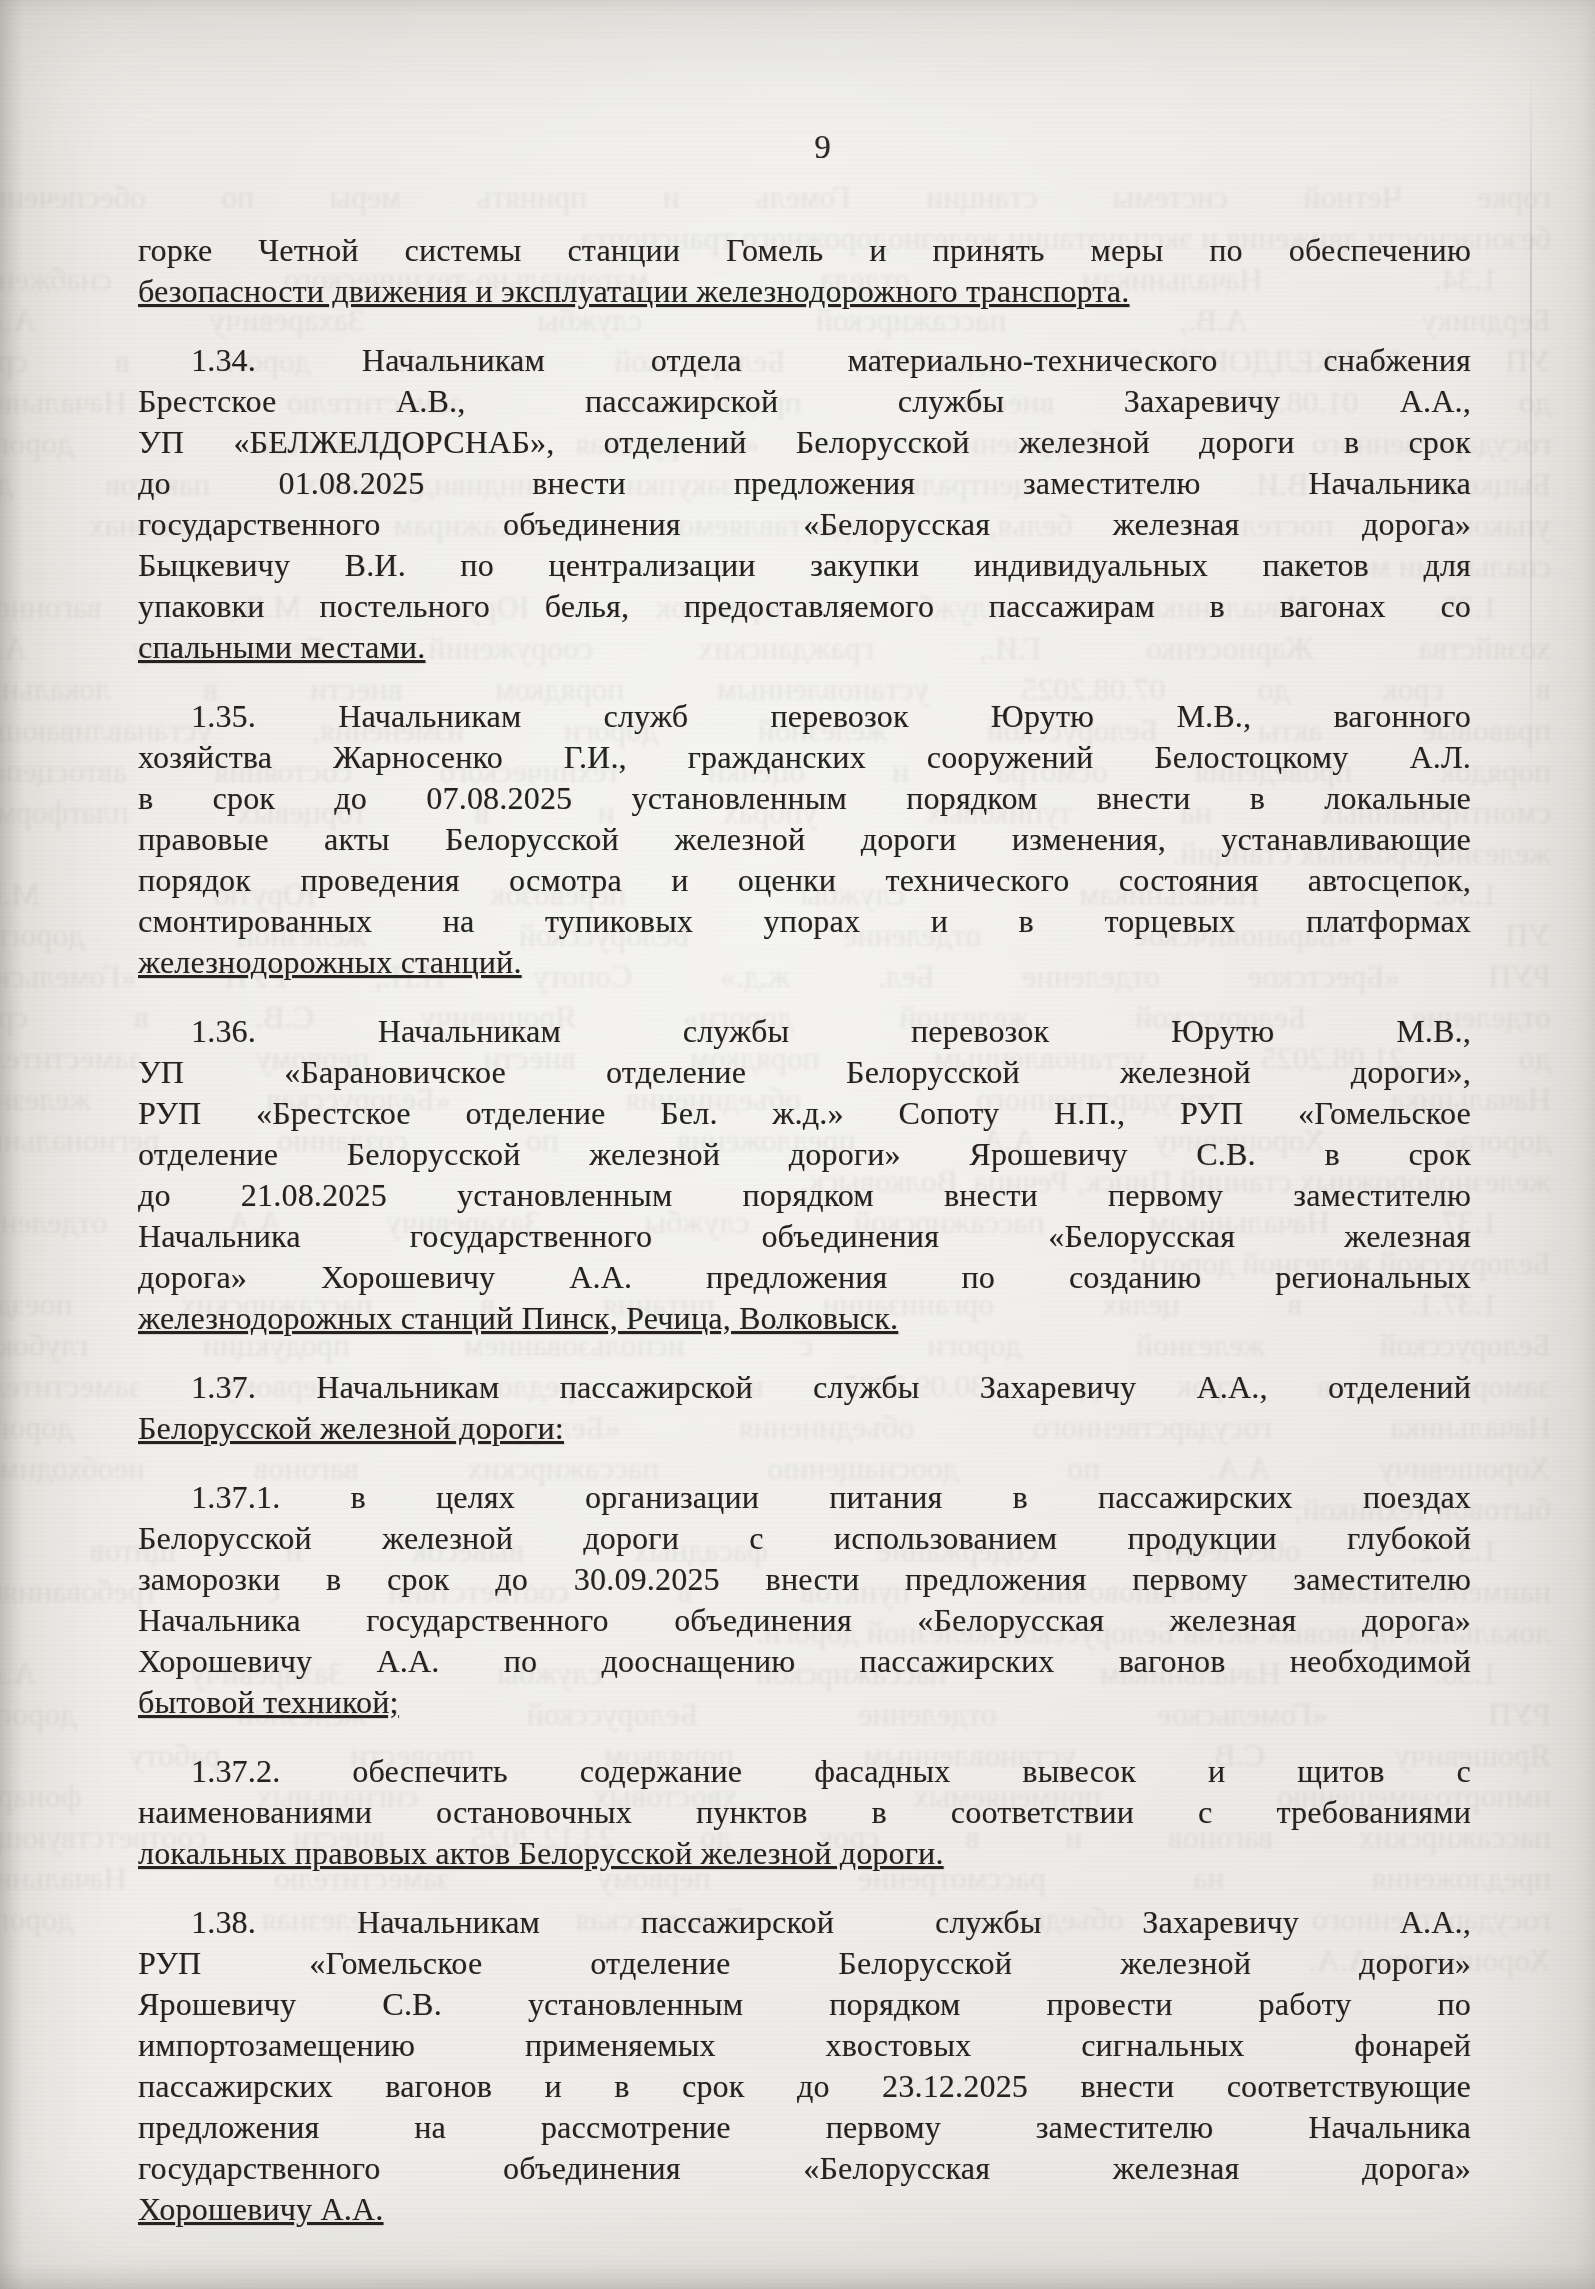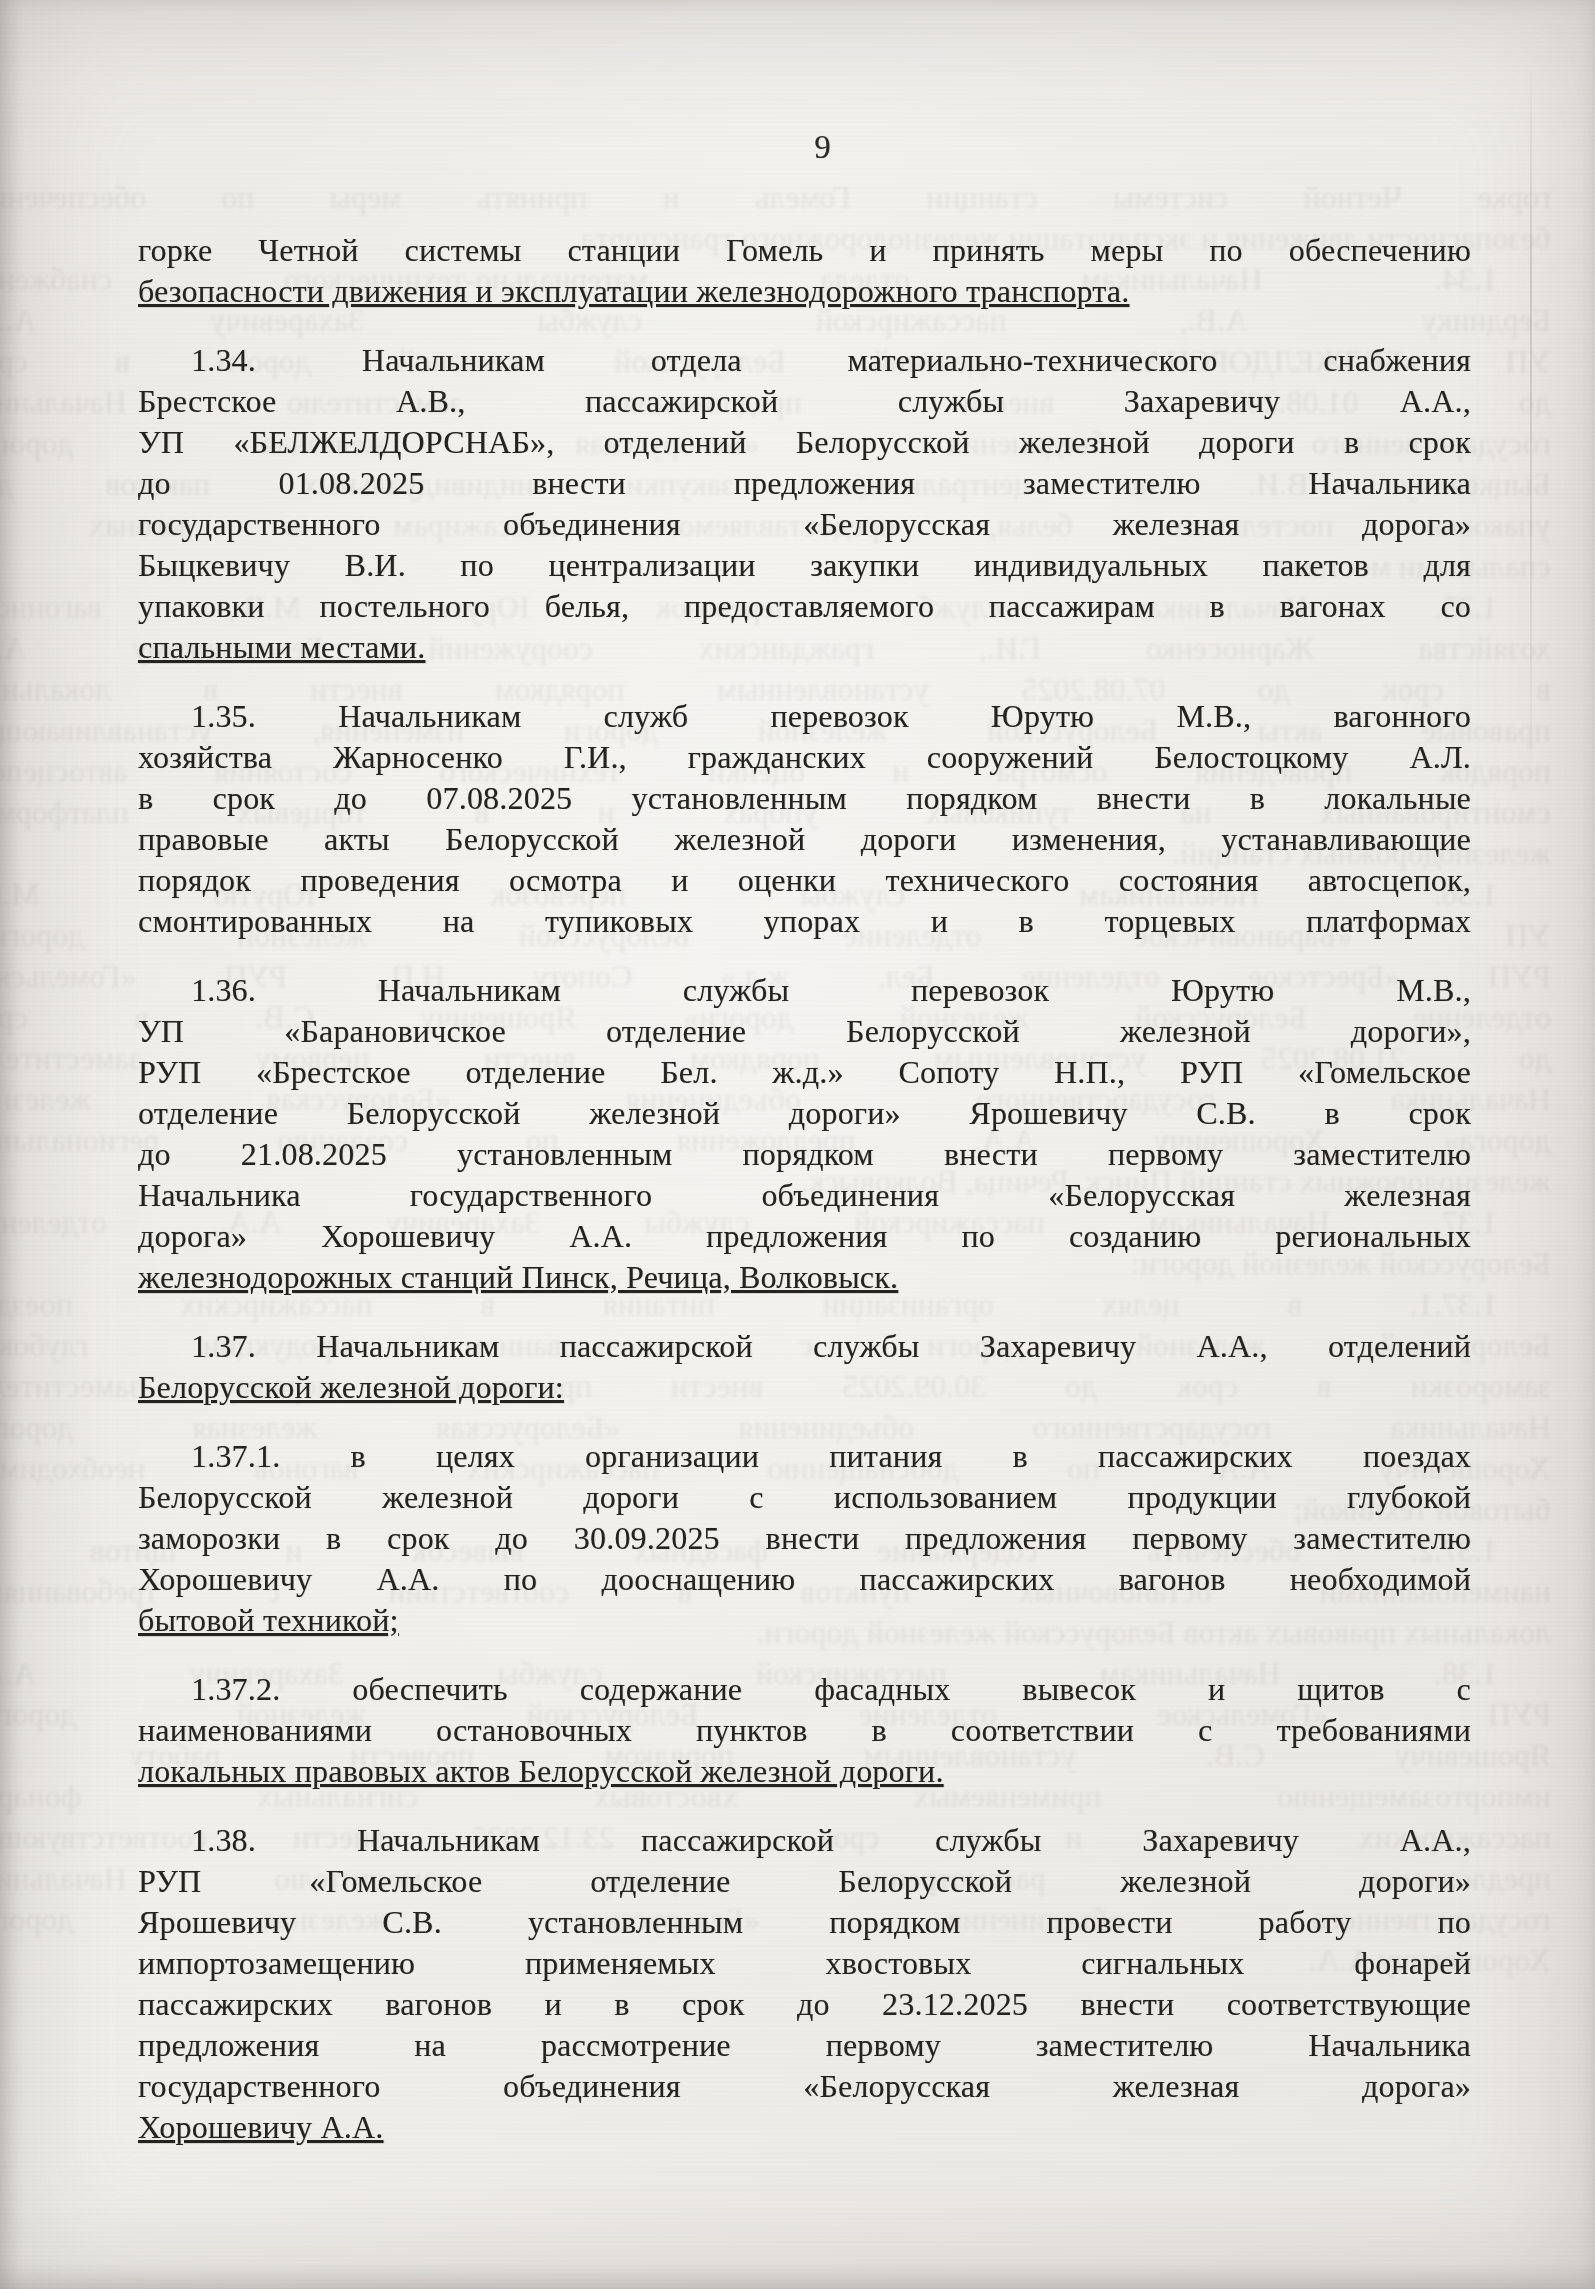--- a/index.html
+++ b/index.html
@@ -168,33 +168,35 @@
       <div class="line">государственного объединения «Белорусская железная дорога»</div>
       <div class="line">Быцкевичу В.И. по централизации закупки индивидуальных пакетов для</div>
       <div class="line">упаковки постельного белья, предоставляемого пассажирам в вагонах со</div>
       <div class="line para-end">спальными местами.</div>
       <div class="line indent">1.35. Начальникам служб перевозок Юрутю М.В., вагонного</div>
       <div class="line">хозяйства Жарносенко Г.И., гражданских сооружений Белостоцкому А.Л.</div>
       <div class="line">в срок до 07.08.2025 установленным порядком внести в локальные</div>
       <div class="line">правовые акты Белорусской железной дороги изменения, устанавливающие</div>
       <div class="line">порядок проведения осмотра и оценки технического состояния автосцепок,</div>
       <div class="line">смонтированных на тупиковых упорах и в торцевых платформах</div>
+      <div class="line para-end">железнодорожных станций.</div>
       <div class="line indent">1.36. Начальникам службы перевозок Юрутю М.В.,</div>
       <div class="line">УП «Барановичское отделение Белорусской железной дороги»,</div>
       <div class="line">РУП «Брестское отделение Бел. ж.д.» Сопоту Н.П., РУП «Гомельское</div>
       <div class="line">отделение Белорусской железной дороги» Ярошевичу С.В. в срок</div>
       <div class="line">до 21.08.2025 установленным порядком внести первому заместителю</div>
       <div class="line">Начальника государственного объединения «Белорусская железная</div>
       <div class="line">дорога» Хорошевичу А.А. предложения по созданию региональных</div>
       <div class="line para-end">железнодорожных станций Пинск, Речица, Волковыск.</div>
       <div class="line indent">1.37. Начальникам пассажирской службы Захаревичу А.А., отделений</div>
       <div class="line para-end">Белорусской железной дороги:</div>
       <div class="line indent">1.37.1. в целях организации питания в пассажирских поездах</div>
       <div class="line">Белорусской железной дороги с использованием продукции глубокой</div>
       <div class="line">заморозки в срок до 30.09.2025 внести предложения первому заместителю</div>
+      <div class="line">Начальника государственного объединения «Белорусская железная дорога»</div>
       <div class="line">Хорошевичу А.А. по дооснащению пассажирских вагонов необходимой</div>
       <div class="line para-end">бытовой техникой;</div>
       <div class="line indent">1.37.2. обеспечить содержание фасадных вывесок и щитов с</div>
       <div class="line">наименованиями остановочных пунктов в соответствии с требованиями</div>
       <div class="line para-end">локальных правовых актов Белорусской железной дороги.</div>
       <div class="line indent">1.38. Начальникам пассажирской службы Захаревичу А.А.,</div>
       <div class="line">РУП «Гомельское отделение Белорусской железной дороги»</div>
       <div class="line">Ярошевичу С.В. установленным порядком провести работу по</div>
       <div class="line">импортозамещению применяемых хвостовых сигнальных фонарей</div>
       <div class="line">пассажирских вагонов и в срок до 23.12.2025 внести соответствующие</div>

